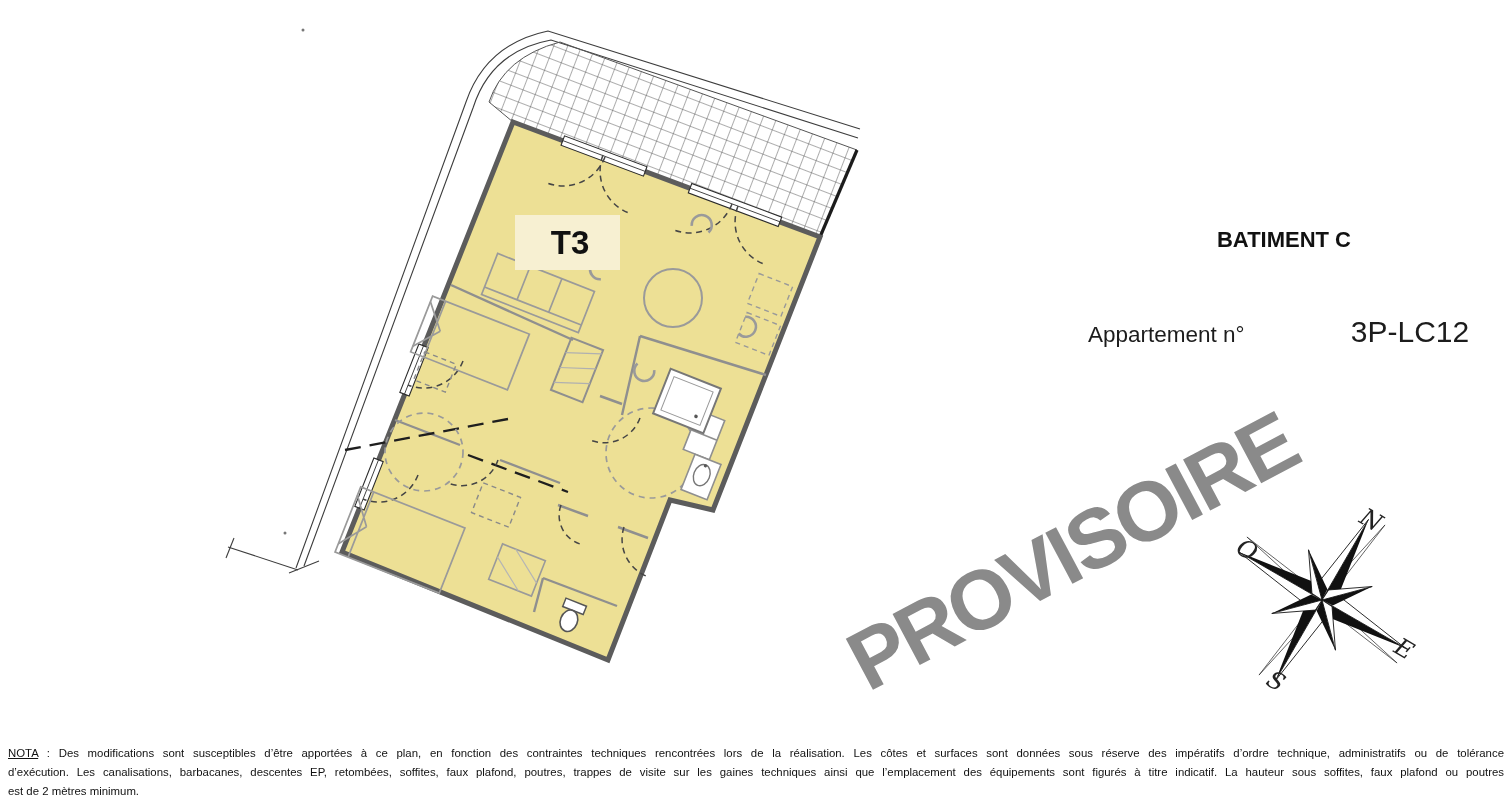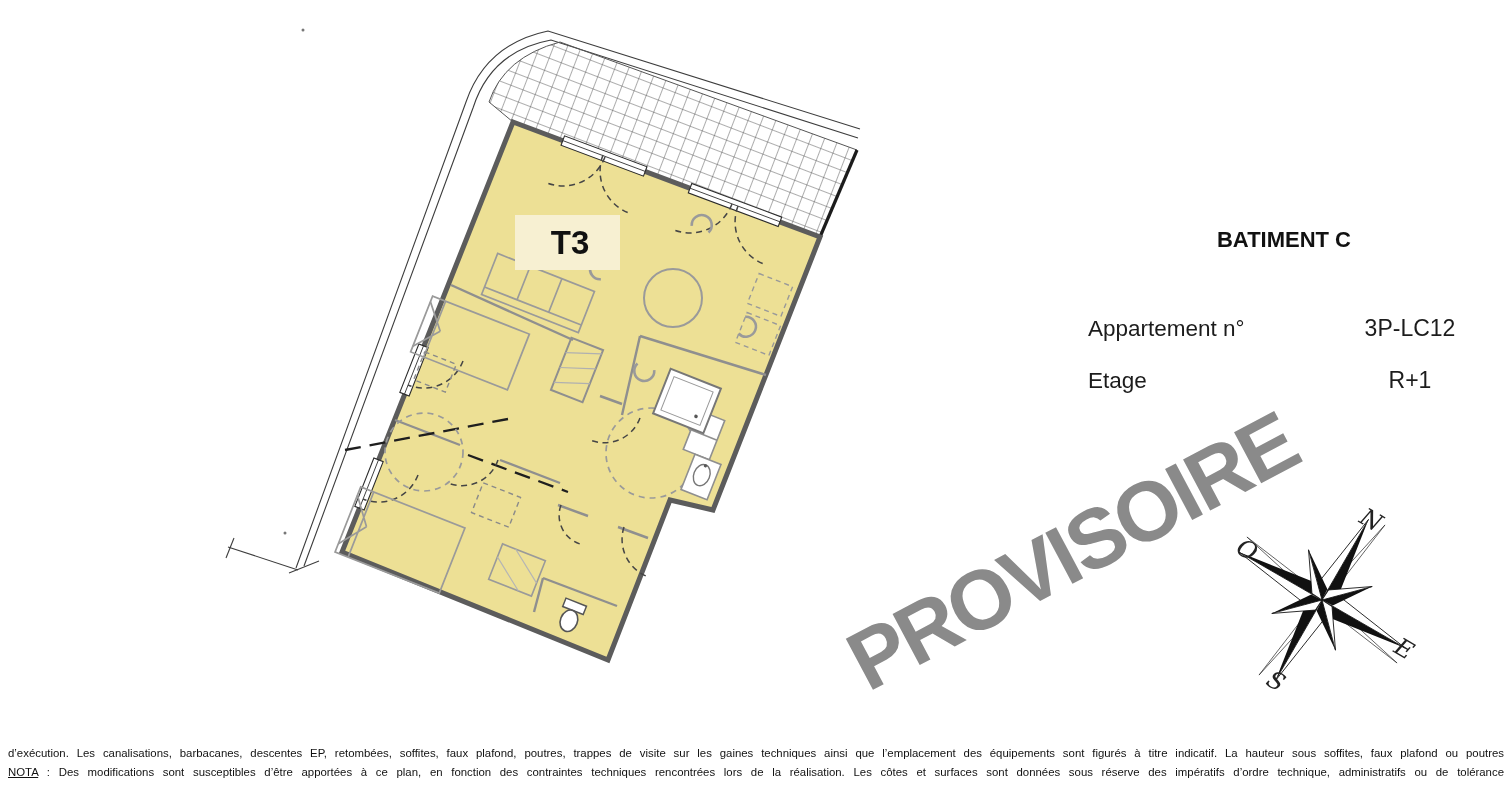--- a/index.html
+++ b/index.html
@@ -12,21 +12,21 @@
     position:absolute;left:874px;top:620px;height:84px;line-height:84px;
     font-size:84px;font-weight:bold;letter-spacing:-3px;color:#8a8a8a;
     white-space:nowrap;transform:rotate(-28deg);transform-origin:0 100%;
     user-select:none;
   }
   .info-panel{position:absolute;left:1085px;top:227px;width:398px;}
   .info-title{font-size:22px;font-weight:bold;text-align:center;color:#111;}
   .info-rows{position:absolute;left:3px;top:88px;width:392px;}
   .info-row{display:flex;justify-content:space-between;align-items:baseline;height:29px;margin-bottom:23px;gap:31px;}
   .info-label{font-size:22.5px;color:#1c1c1c;}
-  .info-value{font-size:23px;color:#1c1c1c;width:140px;text-align:center;}
+  .info-value{font-size:30px;color:#1c1c1c;width:140px;text-align:center;}
   .nota{position:absolute;left:8px;top:744px;width:1496px;font-size:11.4px;line-height:19px;color:#111;}
   .nota-line{text-align:justify;text-align-last:justify;}
   .nota-line.last{text-align-last:left;}
   .nota-label{text-decoration:underline;}
 </style>
 </head>
 <body>
 
 <svg id="plan-svg" viewBox="0 0 1510 800">
   <defs>
@@ -232,23 +232,20 @@
 
 <div class="watermark">PROVISOIRE</div>
 
 <div class="info-panel">
   <div class="info-title">BATIMENT C</div>
   <div class="info-rows">
     <div class="info-row">
       <span class="info-label">Appartement n°</span>
       <span class="info-value">3P-LC12</span>
     </div>
-    <div class="info-row">
-      <span class="info-label">Etage</span>
-      <span class="info-value">R+1</span>
-    </div>
   </div>
 </div>
 
 <div class="nota">
+  <div class="nota-line"><span class="nota-label">NOTA</span><span> : Des modifications sont susceptibles d’être apportées à ce plan, en fonction des contraintes techniques rencontrées lors de la réalisation. Les côtes et surfaces sont données sous réserve des impératifs d’ordre technique, administratifs ou de tolérance</span></div>
   <div class="nota-line">d’exécution. Les canalisations, barbacanes, descentes EP, retombées, soffites, faux plafond, poutres, trappes de visite sur les gaines techniques ainsi que l’emplacement des équipements sont figurés à titre indicatif. La hauteur sous soffites, faux plafond ou poutres</div>
-  <div class="nota-line"><span class="nota-label">NOTA</span><span> : Des modifications sont susceptibles d’être apportées à ce plan, en fonction des contraintes techniques rencontrées lors de la réalisation. Les côtes et surfaces sont données sous réserve des impératifs d’ordre technique, administratifs ou de tolérance</span></div>
+  <div class="nota-line last">est de 2 mètres minimum.</div>
 </div>
 
 </body></html>

